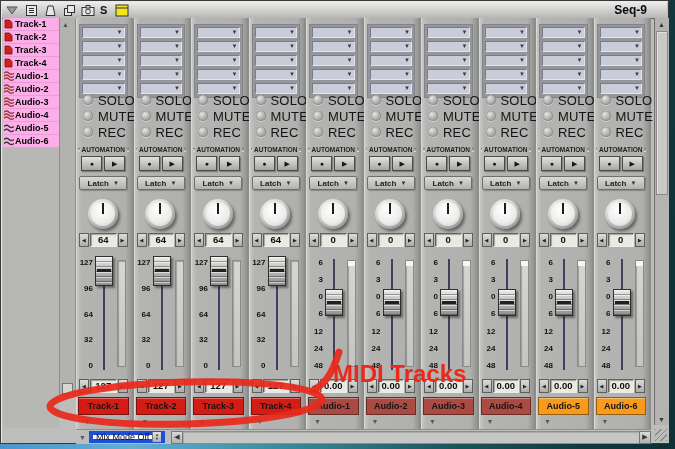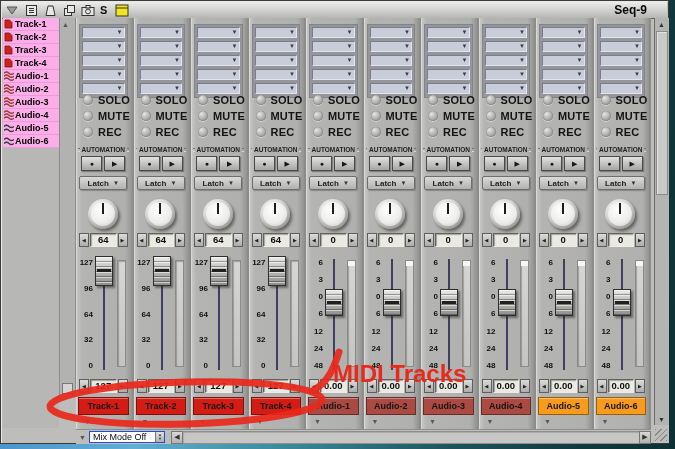--- a/index.html
+++ b/index.html
@@ -34,21 +34,21 @@
   .popup-panel{position:absolute;top:6px;left:3px;right:4px;background:#96969a;padding:2px 2px 0 2px;
     border:1px solid #83838a;}
   .popup{height:9px;margin-bottom:3px;background:#c9cdd9;position:relative;
     border:1px solid;border-color:#777d8c #e2e5ee #e2e5ee #777d8c;}
   .popup .arr{position:absolute;right:1px;top:0;font-size:6px;line-height:9px;color:#3a3a44;}
   .smr{position:absolute;top:74px;left:0;right:0;}
   .smr-row{display:flex;align-items:center;gap:5px;padding-left:7px;height:16px;}
   .led{width:10px;height:10px;border-radius:50%;flex:0 0 10px;
     background:radial-gradient(circle at 35% 30%,#e6e6e4,#a2a2a0 65%,#868684);
     box-shadow:0 1px 0 #d8d8d6, inset 0 0 1px #555;}
-  .smr-lab{font-size:11px;font-weight:bold;color:#141414;letter-spacing:.2px;}
+  .smr-lab{font-size:13px;font-weight:normal;color:#141414;letter-spacing:.2px;}
   .auto{position:absolute;top:128px;left:2px;right:3px;}
   .auto-title{display:flex;align-items:center;gap:2px;font-size:6.5px;font-weight:bold;color:#222;}
   .auto-title::before,.auto-title::after{content:"";flex:1;height:2px;border-top:1px solid #77757a;border-bottom:1px solid #dcdcda;}
   .auto-btns{display:flex;justify-content:center;gap:2px;margin-top:3px;}
   .auto-btn{width:19px;height:13px;border:1px solid #4a4a48;display:flex;align-items:center;justify-content:center;
     background:linear-gradient(#e2e2e0,#a6a6a4);font-size:7px;color:#161616;box-shadow:1px 1px 1px rgba(50,50,50,.4);}
   .latch{margin:5px auto 0;width:46px;height:12px;border:1px solid #6e6e6c;border-radius:2px;
     background:linear-gradient(#dadad8,#b2b2b0);display:flex;align-items:center;justify-content:center;gap:4px;
     font-size:8px;font-weight:bold;color:#222;box-shadow:1px 1px 1px rgba(60,60,60,.35);}
   .latch .arr{font-size:6px;color:#333;}
@@ -82,21 +82,21 @@
     border:1px solid #8a8a88;box-shadow:inset 1px 1px 1px rgba(0,0,0,.25);}
   .strip.audio .meter::before{content:"";position:absolute;top:0;left:0;right:0;height:5px;background:#f6f6f4;}
   .namelab{position:absolute;top:379px;left:2px;right:3px;height:16px;display:flex;align-items:center;justify-content:center;
     font-size:9px;font-weight:bold;color:#141414;border:1px solid rgba(0,0,0,.4);
     box-shadow:inset 0 1px 0 rgba(255,255,255,.35);white-space:nowrap;overflow:hidden;}
   .strip-sel{position:absolute;top:400px;left:8px;font-size:7px;color:#58585б;color:#585856;}
   
   .bottombar{position:absolute;left:75px;top:428px;width:575px;height:14px;display:flex;align-items:center;
     background:#bdbdbb;border-top:1px solid #8e8e8c;}
   .bb-tri{font-size:7px;color:#555;margin:0 3px 0 3px;}
-  .mixmode{width:76px;height:12px;background:#ffffff;border:1px solid #1d4ed8;display:flex;align-items:center;
+  .mixmode{width:76px;height:12px;background:#ffffff;border:4px solid #1d4ed8;display:flex;align-items:center;
     font-size:9px;color:#0c0c0c;padding-left:3px;gap:2px;box-sizing:border-box;}
   .mixmode .stepper{margin-left:auto;width:8px;height:10px;background:linear-gradient(#e0e0de,#b0b0ae);
     border-left:1px solid #777;display:flex;flex-direction:column;align-items:center;justify-content:center;font-size:4px;color:#334;line-height:4px;}
   .hscroll{flex:1;display:flex;align-items:center;height:13px;margin-left:6px;}
   .harr{width:10px;height:11px;display:flex;align-items:center;justify-content:center;font-size:7px;color:#333;
     background:linear-gradient(#d8d8d6,#b2b2b0);border:1px solid #777;}
   .htrack{flex:1;height:11px;background:#c6c6c4;border:1px solid #8e8e8c;border-left:none;border-right:none;
     box-shadow:inset 1px 1px 1px rgba(0,0,0,.15);}
   
   .vscroll{position:absolute;left:653px;top:17px;width:15px;height:407px;background:#b4b4b2;

